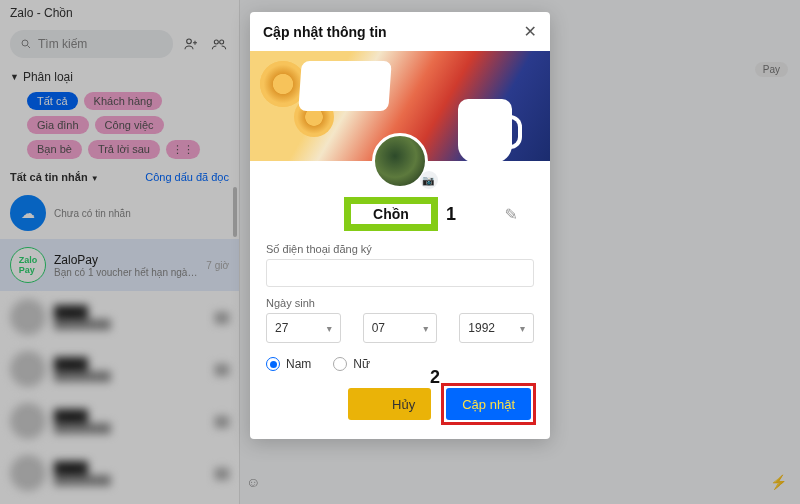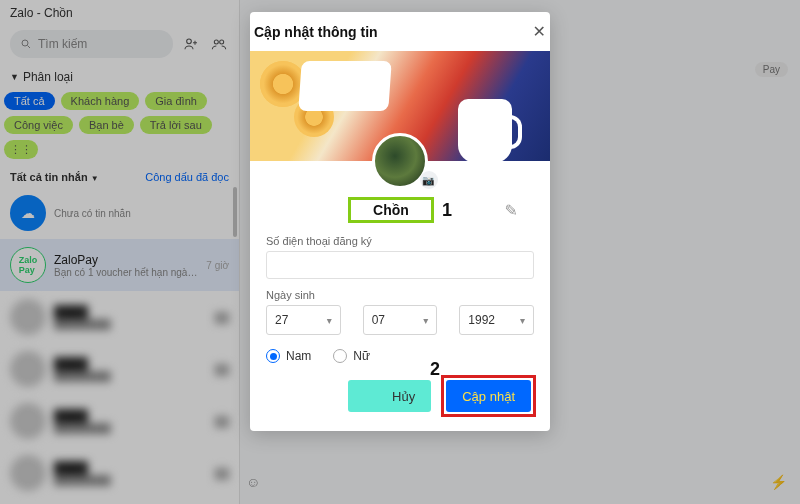--- a/index.html
+++ b/index.html
@@ -5,22 +5,22 @@
   * { box-sizing: border-box; margin: 0; padding: 0; font-family: -apple-system, BlinkMacSystemFont, "Segoe UI", Arial, sans-serif; }
   body { width: 800px; height: 504px; overflow: hidden; background: #fff; position: relative; }
   .app { display: flex; height: 100%; }
   .sidebar { width: 240px; background: #fff; border-right: 1px solid #e5e5e5; display: flex; flex-direction: column; }
   .title-row { display: flex; align-items: center; justify-content: space-between; padding: 6px 10px; font-size: 12px; color: #333; }
   .search-row { display: flex; align-items: center; gap: 8px; padding: 4px 10px 8px; }
   .search-box { flex: 1; background: #eef0f2; border-radius: 16px; height: 28px; display: flex; align-items: center; padding: 0 10px; font-size: 12px; color: #888; gap: 6px; }
   .search-box svg { width: 12px; height: 12px; }
   .icon-btn { width: 20px; height: 20px; display: flex; align-items: center; justify-content: center; color: #555; cursor: pointer; }
   .filter-row { padding: 4px 10px; font-size: 12px; color: #333; display: flex; align-items: center; gap: 4px; }
-  .chips { display: flex; flex-wrap: wrap; gap: 6px; padding: 4px 4px; }
-  .chip { font-size: 11px; padding: 3px 10px; border-radius: 12px; background: #bef264; color: #555; cursor: pointer; }
+  .chips { display: flex; flex-wrap: wrap; gap: 6px; padding: 4px 27px; }
+  .chip { font-size: 11px; padding: 3px 10px; border-radius: 12px; background: #f9a8d4; color: #555; cursor: pointer; }
   .chip.active { background: #0068ff; color: #fff; }
   .chip.small-ic { padding: 3px 6px; }
   .list-head { display: flex; justify-content: space-between; padding: 8px 10px 4px; font-size: 11px; }
   .list-head .left { font-weight: 600; color: #333; }
   .list-head .right { color: #0068ff; cursor: pointer; }
   .convs { flex: 1; overflow: hidden; position: relative; }
   .conv { display: flex; align-items: center; gap: 8px; padding: 8px 10px; cursor: pointer; }
   .conv .av { width: 36px; height: 36px; border-radius: 50%; background: #ccc; flex-shrink: 0; display: flex; align-items: center; justify-content: center; color: #fff; font-size: 14px; }
   .conv .body { flex: 1; min-width: 0; }
   .conv .name { font-size: 12px; color: #222; white-space: nowrap; overflow: hidden; text-overflow: ellipsis; }
@@ -29,50 +29,50 @@
   .conv.selected { background: #e6eefc; }
   .av.cloud { background: #0a84ff; }
   .av.zalopay { background: #fff; border: 1px solid #2dd36f; color: #2dd36f; font-size: 9px; font-weight: 700; }
   .blur { filter: blur(4px); }
   .scroll-ind { position: absolute; right: 2px; top: 0; width: 4px; height: 50px; background: #c5c5c5; border-radius: 2px; }
   .main { flex: 1; background: #f7f8fa; position: relative; }
   .chat-glimpse { padding: 20px 12px; }
   .chat-av { width: 36px; height: 36px; border-radius: 50%; background: #d5e8d5; border: 1px solid #3a8; margin-top: 58px;}
   .overlay { position: absolute; inset: 0; background: rgba(0,0,0,0.25); display: flex; justify-content: center; align-items: flex-start; }
   .modal { width: 300px; background: #fff; border-radius: 4px; margin-top: 12px; box-shadow: 0 4px 20px rgba(0,0,0,0.2); display: flex; flex-direction: column; }
-  .modal-head { display: flex; justify-content: space-between; align-items: center; padding: 10px 4px; }
+  .modal-head { display: flex; justify-content: space-between; align-items: center; padding: 10px 13px; }
   .modal-head .title { font-size: 14px; font-weight: 600; color: #111; }
   .modal-head .close { font-size: 16px; color: #555; cursor: pointer; }
   .cover { height: 110px; background: linear-gradient(120deg,#f8d37a 0%, #f8d37a 28%, #f4e6c8 36%, #e86b4a 52%, #cf3b2e 62%, #2a3a8c 78%, #1b2c6e 100%); position: relative; }
   .cover .slice1 { position:absolute; left:10px; top:10px; width:46px; height:46px; border-radius:50%; background: radial-gradient(circle,#f7c35a 30%, #e09a2e 32%, #f7c35a 60%); box-shadow: inset 0 0 0 3px #f7c35a; }
   .cover .slice2 { position:absolute; left:44px; top:46px; width:40px; height:40px; border-radius:50%; background: radial-gradient(circle,#f7c35a 30%, #e09a2e 32%, #f7c35a 60%); }
   .cover .pitch { position:absolute; right:160px; top:10px; width:90px; height:50px; background: #fff; border-radius: 8px; transform: skewX(-4deg);}
   .cover .jug { position:absolute; right:38px; bottom:-2px; width:54px; height:64px; background:#fff; border-radius: 10px 10px 18px 18px; }
   .cover .jug:before { content:""; position:absolute; right:-10px; top:16px; width:14px; height:26px; border:4px solid #fff; border-left:none; border-radius:0 12px 12px 0; }
   .avatar-wrap { display: flex; justify-content: center; margin-top: -28px; position: relative; }
   .avatar { width: 56px; height: 56px; border-radius: 50%; border: 3px solid #fff; background: radial-gradient(circle at 40% 40%, #2d4a2a 0%, #5d7a3d 50%, #1a2e1a 100%); position: relative; }
   .cam { position: absolute; right: calc(50% - 38px); bottom: 0; width: 18px; height: 18px; background: #eef0f2; border-radius: 50%; display: flex; align-items: center; justify-content: center; font-size: 10px; color: #555; cursor: pointer; }
   .name-row { display: flex; justify-content: center; align-items: center; gap: 8px; padding: 8px 14px 4px; position: relative; }
-  .name-box { border: 3px solid #84cc16; padding: 2px 22px; font-size: 14px; font-weight: 600; color: #111; }
+  .name-box { border: 7px solid #84cc16; padding: 2px 22px; font-size: 14px; font-weight: 600; color: #111; }
   .mark1 { font-size: 18px; font-weight: 700; color: #111; }
   .edit { color: #999; cursor: pointer; position: absolute; right: 32px; }
   .field-group { padding: 8px 16px 2px; }
   .field-label { font-size: 11px; color: #666; margin-bottom: 4px; }
   .field-input { width: 100%; height: 28px; border: 1px solid #e0e0e0; border-radius: 3px; padding: 0 8px; font-size: 12px; }
   .dob-row { display: flex; gap: 22px; }
   .sel { flex: 1; height: 30px; border: 1px solid #d5d5d5; border-radius: 3px; display: flex; align-items: center; justify-content: space-between; padding: 0 8px; font-size: 12px; color: #333; cursor: pointer; }
   .sel .chev { color: #888; font-size: 10px; }
   .gender-row { display: flex; gap: 22px; padding-top: 4px; }
   .radio { display: flex; align-items: center; gap: 6px; font-size: 12px; color: #333; cursor: pointer; }
   .radio .dot { width: 14px; height: 14px; border-radius: 50%; border: 1.5px solid #aaa; display: flex; align-items: center; justify-content: center; }
   .radio.active .dot { border-color: #0068ff; }
   .radio.active .dot::after { content:""; width: 7px; height: 7px; border-radius: 50%; background: #0068ff; }
   .modal-foot { display: flex; justify-content: flex-end; align-items: center; gap: 10px; padding: 10px 14px 14px; position: relative; }
   .btn { height: 32px; padding: 0 16px; border-radius: 3px; font-size: 13px; cursor: pointer; display: flex; align-items: center; border: none; }
-  .btn.cancel { background: #5eead4; color: #333; padding-left: 44px; }
+  .btn.cancel { background: #eab308; color: #333; padding-left: 44px; }
   .btn.update { background: #0068ff; color: #fde047; }
   .red-box { border: 3px solid #d92020; padding: 2px; }
   .mark2 { position: absolute; right: 110px; top: -6px; font-size: 18px; font-weight: 700; color: #111; }
   .lock-corner { position: absolute; top: 8px; right: 12px; color: #777; font-size: 12px; }
   .topbar-accent { position:absolute; top:0; left:380px; width:60px; height:3px; background:#0068ff; }
 </style>
 </head>
 <body>
 
 <div class="app">

